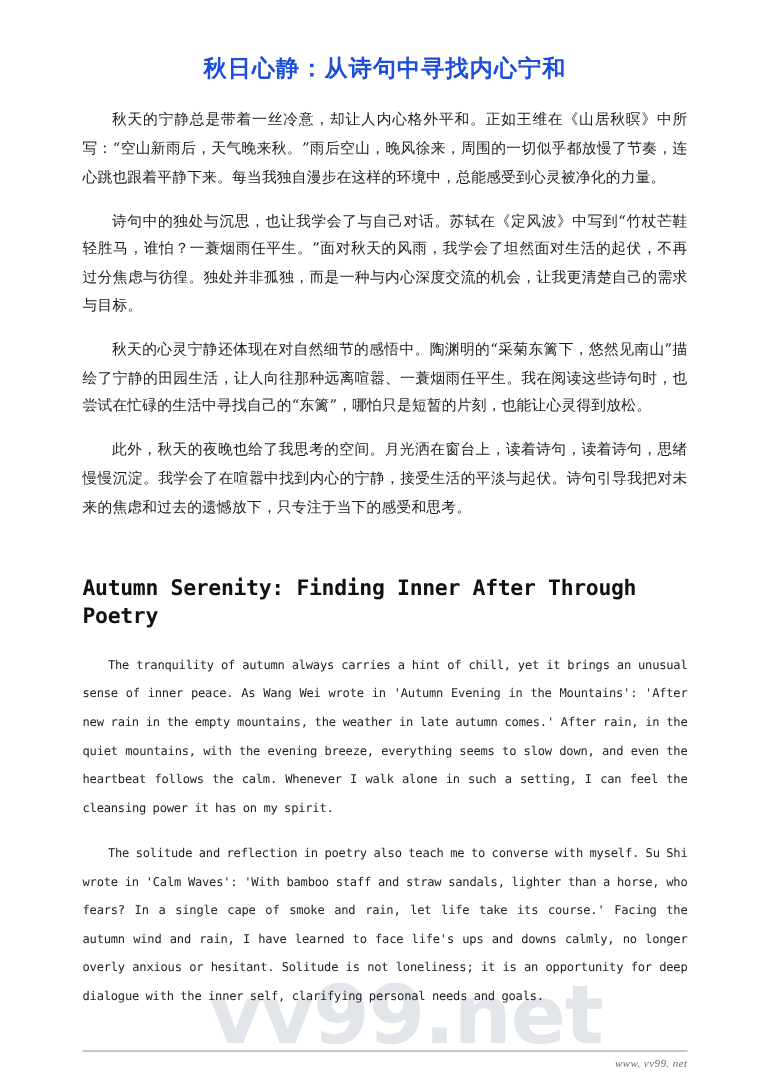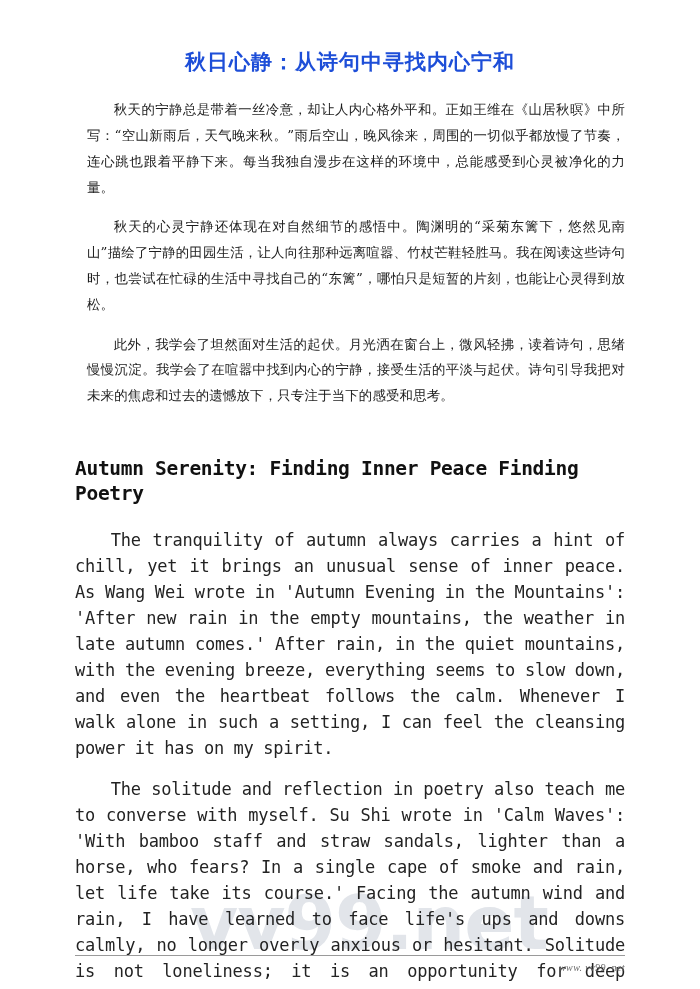--- a/index.html
+++ b/index.html
@@ -57,21 +57,21 @@
     letter-spacing: 1px;
     color: #1d4ed8;
     line-height: 1.3;
   }
 
   
   .cn-body {
     margin-top: 22px;
   }
   .cn-p {
-    margin: 0 0 14px 12px;
+    margin: 0 0 14px 0;
     font-family: "DejaVu Serif", "Liberation Serif", serif;
     font-size: 13.4px;
     line-height: 25.8px;
     text-align: justify;
     text-justify: inter-ideograph;
     text-indent: 2em;
     color: #1c1c1c;
     letter-spacing: 0.2px;
   }
 
@@ -88,21 +88,21 @@
     text-align: left;
   }
 
   
   .en-body {
     margin-top: 20px;
   }
   .en-p {
     margin: 0 0 15px 0;
     font-family: "DejaVu Sans Mono", "Liberation Mono", monospace;
-    font-size: 17px;
+    font-size: 11px;
     line-height: 26px;
     text-align: justify;
     text-indent: 2.1em;
     color: #232323;
     letter-spacing: -0.2px;
     word-spacing: -0.5px;
   }
 
   
   .footer {
@@ -133,25 +133,26 @@
 <div class="page">
 
   <div class="watermark">vv99.net</div>
 
   <div class="content">
 
     <h1 class="cn-title">秋日心静：从诗句中寻找内心宁和</h1>
 
     <div class="cn-body">
       <p class="cn-p">秋天的宁静总是带着一丝冷意，却让人内心格外平和。正如王维在《山居秋暝》中所写：“空山新雨后，天气晚来秋。”雨后空山，晚风徐来，周围的一切似乎都放慢了节奏，连心跳也跟着平静下来。每当我独自漫步在这样的环境中，总能感受到心灵被净化的力量。</p>
-      <p class="cn-p">秋天的心灵宁静还体现在对自然细节的感悟中。陶渊明的“采菊东篱下，悠然见南山”描绘了宁静的田园生活，让人向往那种远离喧嚣、竹杖芒鞋轻胜马。我在阅读这些诗句时，也尝试在忙碌的生活中寻找自己的“东篱”，哪怕只是短暂的片刻，也能让心灵得到放松。</p>
-      <p class="cn-p">此外，我学会了坦然面对生活的起伏。月光洒在窗台上，微风轻拂，读着诗句，思绪慢慢沉淀。我学会了在喧嚣中找到内心的宁静，接受生活的平淡与起伏。诗句引导我把对未来的焦虑和过去的遗憾放下，只专注于当下的感受和思考。</p>
+      <p class="cn-p">诗句中的独处与沉思，也让我学会了与自己对话。苏轼在《定风波》中写到“竹杖芒鞋轻胜马，谁怕？一蓑烟雨任平生。”面对秋天的风雨，我学会了坦然面对生活的起伏，不再过分焦虑与彷徨。独处并非孤独，而是一种与内心深度交流的机会，让我更清楚自己的需求与目标。</p>
+      <p class="cn-p">秋天的心灵宁静还体现在对自然细节的感悟中。陶渊明的“采菊东篱下，悠然见南山”描绘了宁静的田园生活，让人向往那种远离喧嚣、一蓑烟雨任平生。我在阅读这些诗句时，也尝试在忙碌的生活中寻找自己的“东篱”，哪怕只是短暂的片刻，也能让心灵得到放松。</p>
+      <p class="cn-p">此外，秋天的夜晚也给了我思考的空间。月光洒在窗台上，读着诗句，读着诗句，思绪慢慢沉淀。我学会了在喧嚣中找到内心的宁静，接受生活的平淡与起伏。诗句引导我把对未来的焦虑和过去的遗憾放下，只专注于当下的感受和思考。</p>
     </div>
 
-    <h2 class="en-title">Autumn Serenity: Finding Inner Peace Finding Poetry</h2>
+    <h2 class="en-title">Autumn Serenity: Finding Inner After Through Poetry</h2>
 
     <div class="en-body">
       <p class="en-p">The tranquility of autumn always carries a hint of chill, yet it brings an unusual sense of inner peace. As Wang Wei wrote in 'Autumn Evening in the Mountains': 'After new rain in the empty mountains, the weather in late autumn comes.' After rain, in the quiet mountains, with the evening breeze, everything seems to slow down, and even the heartbeat follows the calm. Whenever I walk alone in such a setting, I can feel the cleansing power it has on my spirit.</p>
       <p class="en-p">The solitude and reflection in poetry also teach me to converse with myself. Su Shi wrote in 'Calm Waves': 'With bamboo staff and straw sandals, lighter than a horse, who fears? In a single cape of smoke and rain, let life take its course.' Facing the autumn wind and rain, I have learned to face life's ups and downs calmly, no longer overly anxious or hesitant. Solitude is not loneliness; it is an opportunity for deep dialogue with the inner self, clarifying personal needs and goals.</p>
 
     </div>
 
   </div>
 
   <div class="footer">

